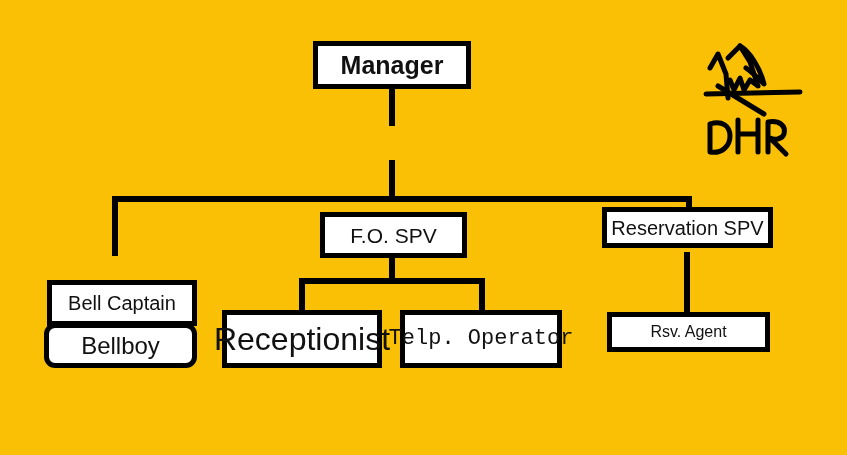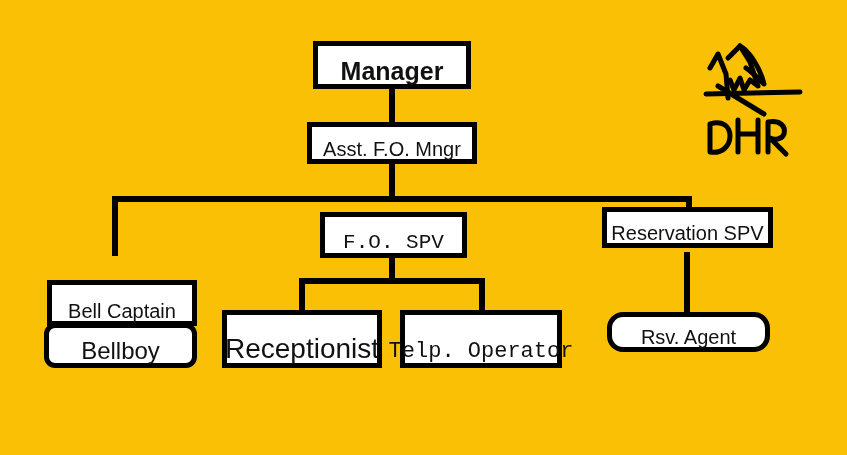--- a/index.html
+++ b/index.html
@@ -15,41 +15,41 @@
     height: 455px;
     background: #F9C005;
     overflow: hidden;
   }
   .node {
     position: absolute;
     box-sizing: border-box;
     background: #FFFFFF;
     border: 5px solid #000000;
     display: flex;
-    align-items: flex-end;
+    align-items: center;
     justify-content: center;
     color: #111111;
     line-height: 1;
     white-space: nowrap;
     z-index: 3;
   }
   .node-label {
     display: block;
     padding: 0 4px;
   }
   
   .n-manager      { left: 313px; top: 41px;  width: 158px; height: 48px;  font-size: 25px; font-weight: bold; }
   .n-asst         { left: 307px; top: 122px; width: 170px; height: 42px;  font-size: 20px; }
-  .n-fospv        { left: 320px; top: 212px; width: 147px; height: 46px;  font-size: 21px; font-family: Liberation Mono, monospace; }
+  .n-fospv        { left: 320px; top: 212px; width: 147px; height: 46px;  font-size: 21px; }
   .n-ressspv      { left: 602px; top: 207px; width: 171px; height: 41px;  font-size: 20px; }
   .n-bellcaptain  { left:  47px; top: 253px; width: 150px; height: 46px;  font-size: 20px; margin-top: 27px; }
   .n-bellboy      { left:  44px; top: 323px; width: 153px; height: 45px;  font-size: 24px; border-radius: 11px; }
-  .n-receptionist { left: 222px; top: 310px; width: 160px; height: 58px;  font-size: 28px; }
+  .n-receptionist { left: 222px; top: 310px; width: 160px; height: 58px;  font-size: 32px; }
   .n-telp         { left: 400px; top: 310px; width: 162px; height: 58px;  font-size: 22px; font-family: Liberation Mono, monospace; }
-  .n-rsvagent     { left: 607px; top: 312px; width: 163px; height: 40px;  font-size: 20px; border-radius: 16px; }
+  .n-rsvagent     { left: 607px; top: 312px; width: 163px; height: 40px;  font-size: 16px; }
 
   
   .conn {
     position: absolute;
     background: #000000;
     z-index: 1;
   }
   .c-mgr-asst      { left: 389px; top: 86px;  width: 6px;   height: 40px; }
   .c-asst-bus      { left: 389px; top: 160px; width: 6px;   height: 42px; }
   .c-main-bus      { left: 112px; top: 196px; width: 580px; height: 6px; }
@@ -87,23 +87,20 @@
   <div class="conn c-fospv-down"></div>
   <div class="conn c-fospv-bus"></div>
   <div class="conn c-drop-recep"></div>
   <div class="conn c-drop-telp"></div>
   <div class="conn c-res-rsv"></div>
 
   <div class="node n-manager">
     <span class="node-label">Manager</span>
   </div>
 
-  <div class="node n-asst">
-    <span class="node-label">Asst. F.O. Mngr</span>
-  </div>
 
   <div class="node n-fospv">
     <span class="node-label">F.O. SPV</span>
   </div>
 
   <div class="node n-ressspv">
     <span class="node-label">Reservation SPV</span>
   </div>
 
   <div class="node n-bellcaptain">

